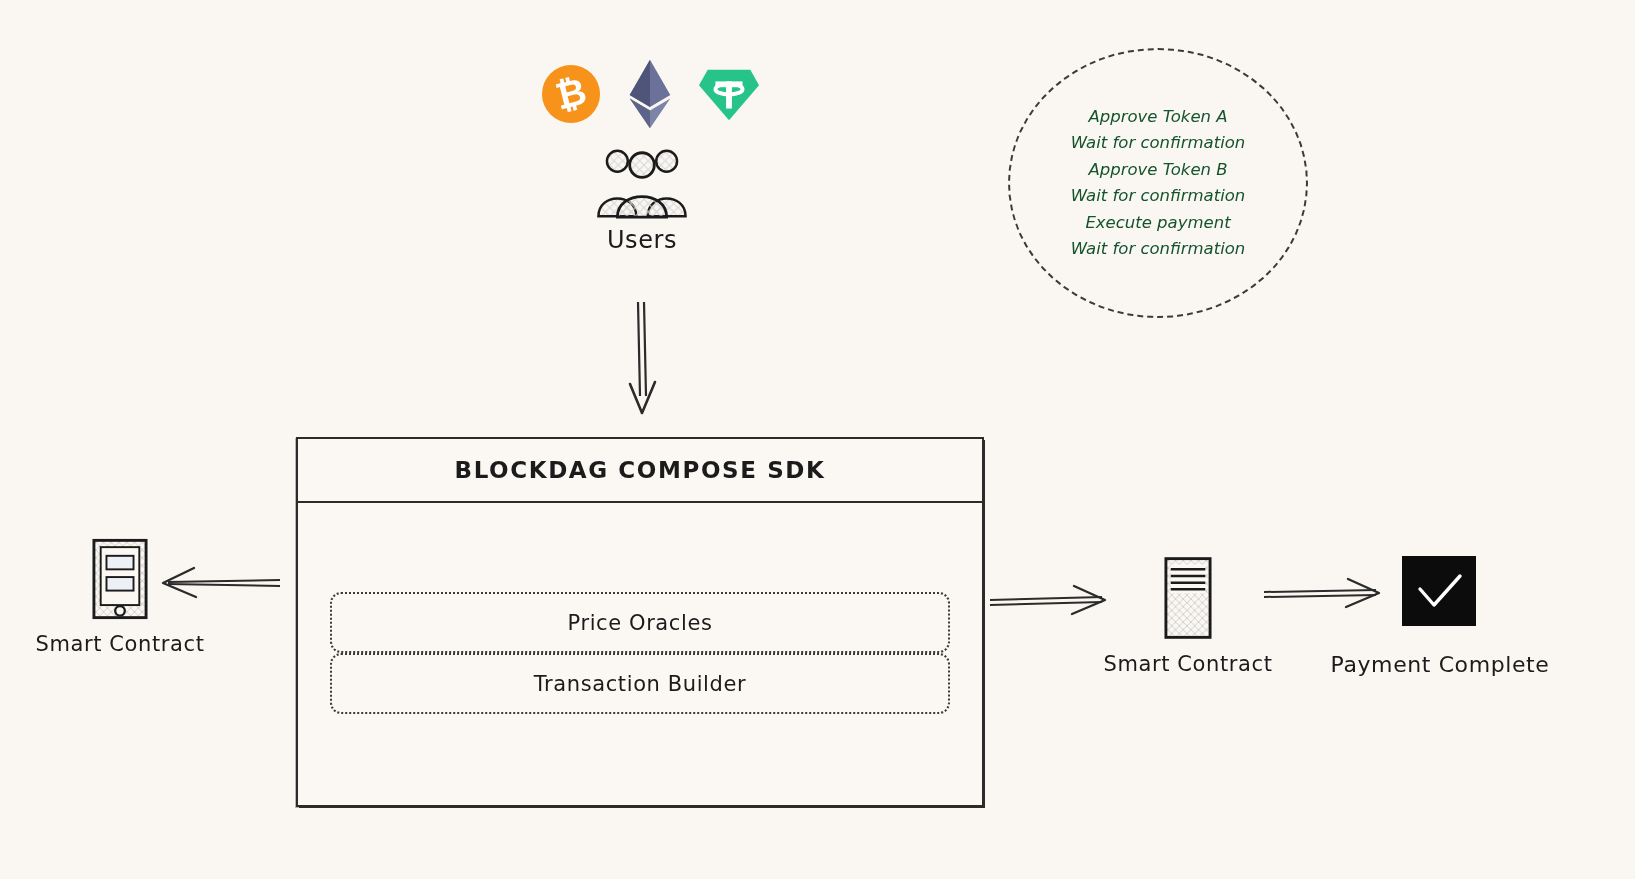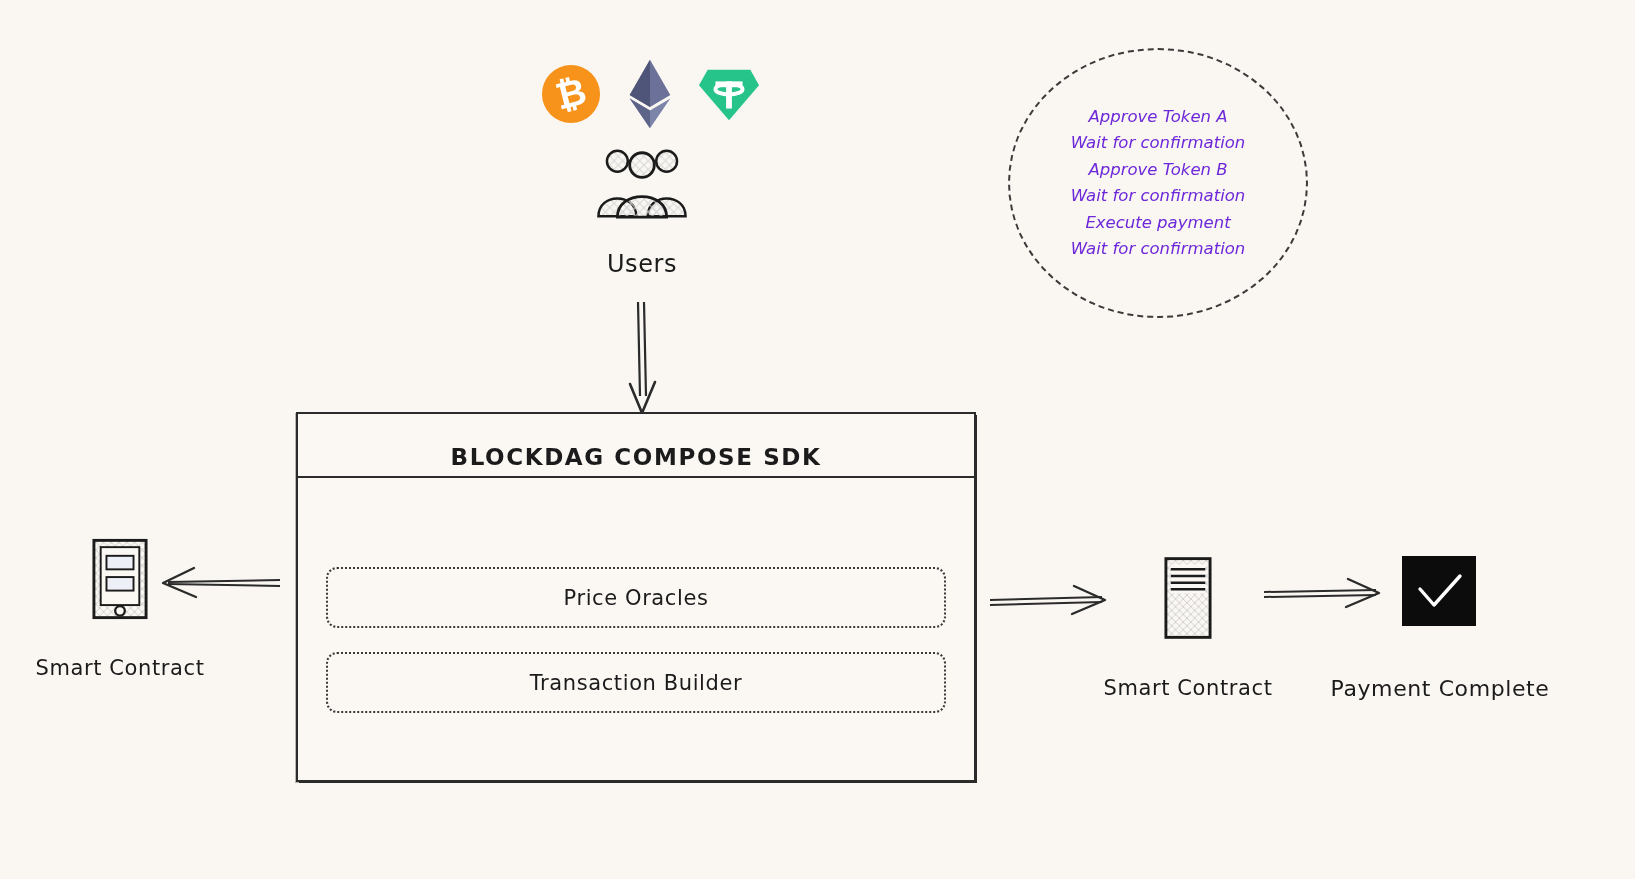--- a/index.html
+++ b/index.html
@@ -20,26 +20,25 @@
     height: 879px;
   }
   .abs { position: absolute; }
 
   
   .hand {
     font-family: "DejaVu Sans", sans-serif;
     color: #1b1b1b;
     letter-spacing: 0.6px;
     white-space: nowrap;
-    margin-top: 24px;
   }
   .hand-i {
     font-family: "DejaVu Sans", sans-serif;
     font-style: italic;
-    color: #6d28d9;
+    color: #14532d;
     white-space: nowrap;
   }
 
   
   #token-row {
     left: 540px;
     top: 58px;
     width: 220px;
     height: 72px;
     display: flex;
@@ -72,25 +71,26 @@
     justify-content: center;
   }
   #steps-circle .step {
     font-size: 16.5px;
     line-height: 26.5px;
     text-align: center;
   }
 
   
   #sdk-box {
-    left: 296px; top: 412px;
+    left: 296px; top: 437px;
     width: 676px; height: 366px;
     border: 2px solid #2b2b2b;
     box-shadow: 2px 2px 0 -1px #2b2b2b, -1px 1px 0 0 rgba(60,60,60,.35);
     background: #fbf8f4;
+    padding-left: 8px;
   }
   #sdk-header {
     position: absolute;
     left: 0; top: 0;
     width: 100%; height: 62px;
     border-bottom: 2px solid #2b2b2b;
     display: flex;
     align-items: center;
     justify-content: center;
   }

